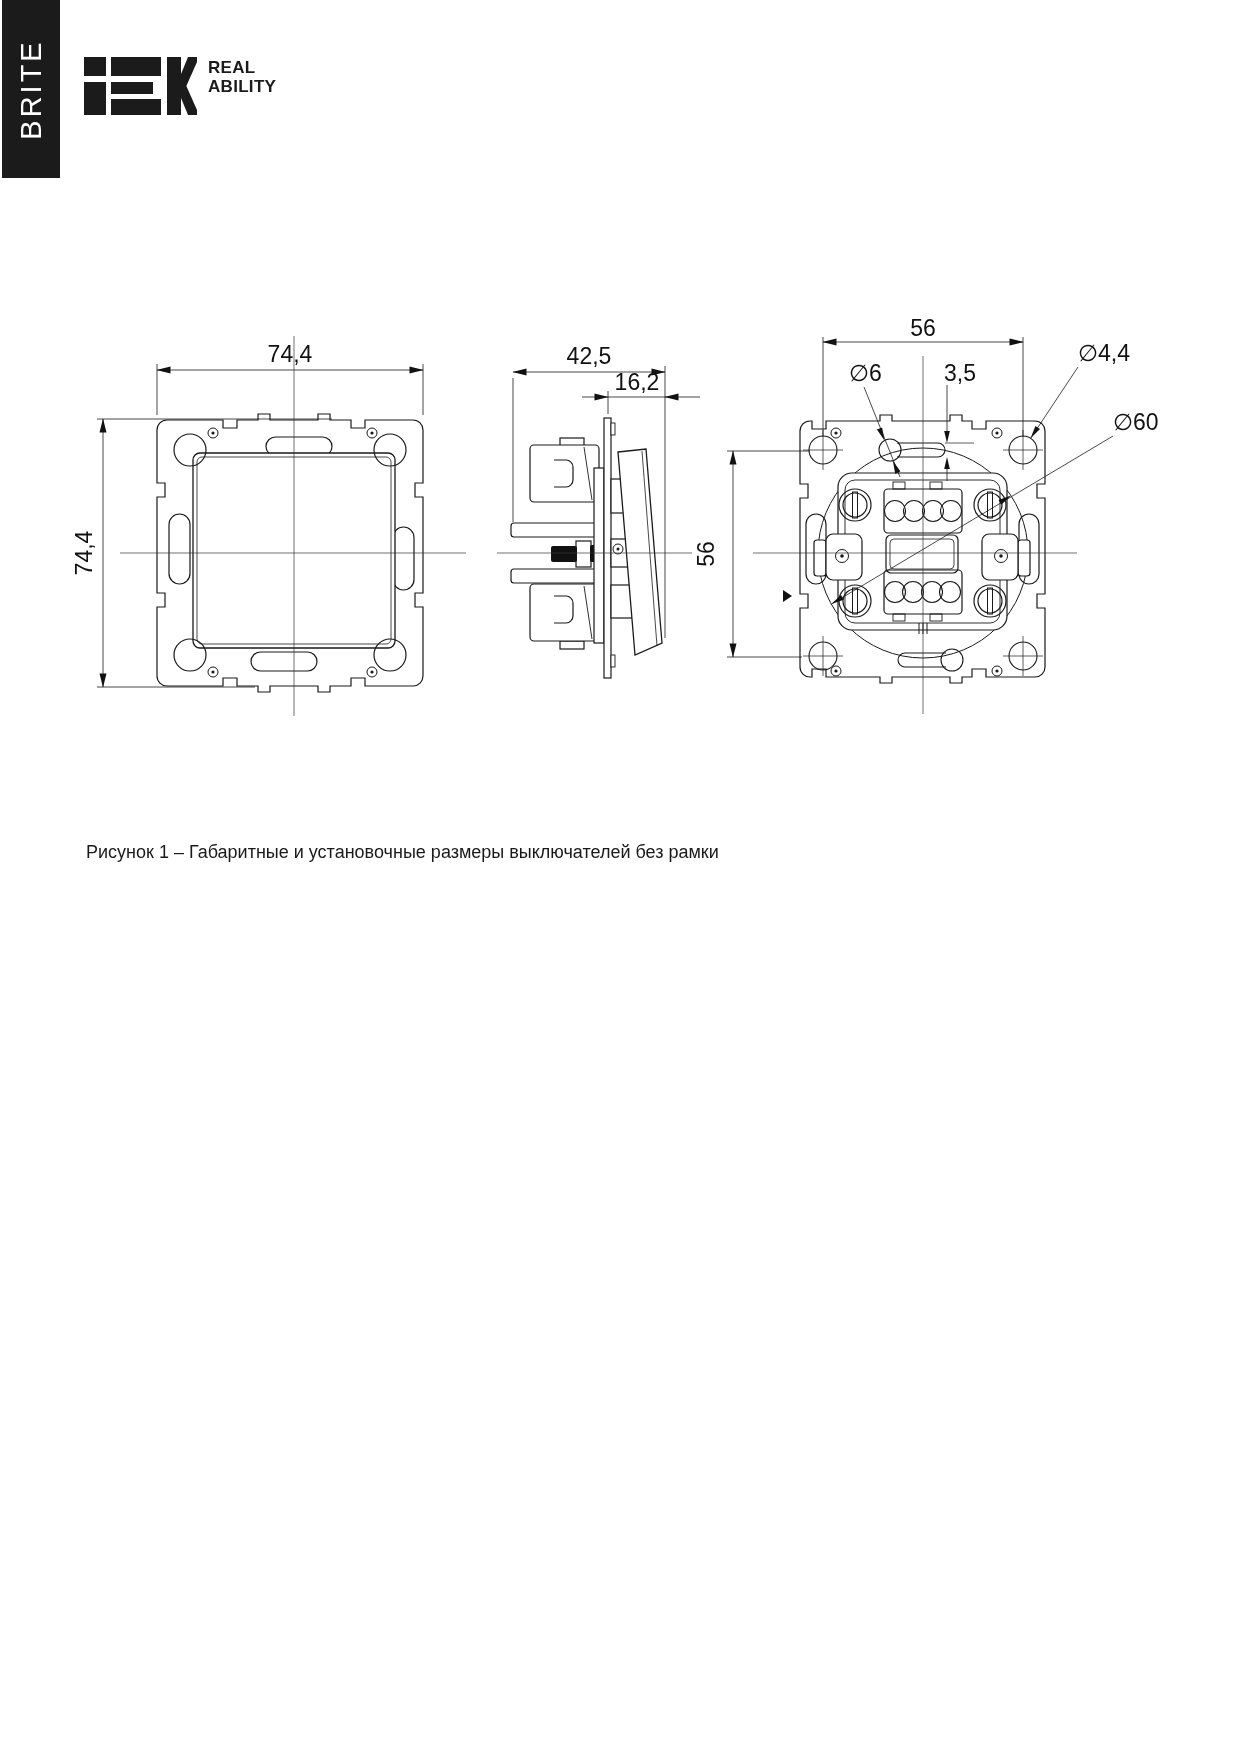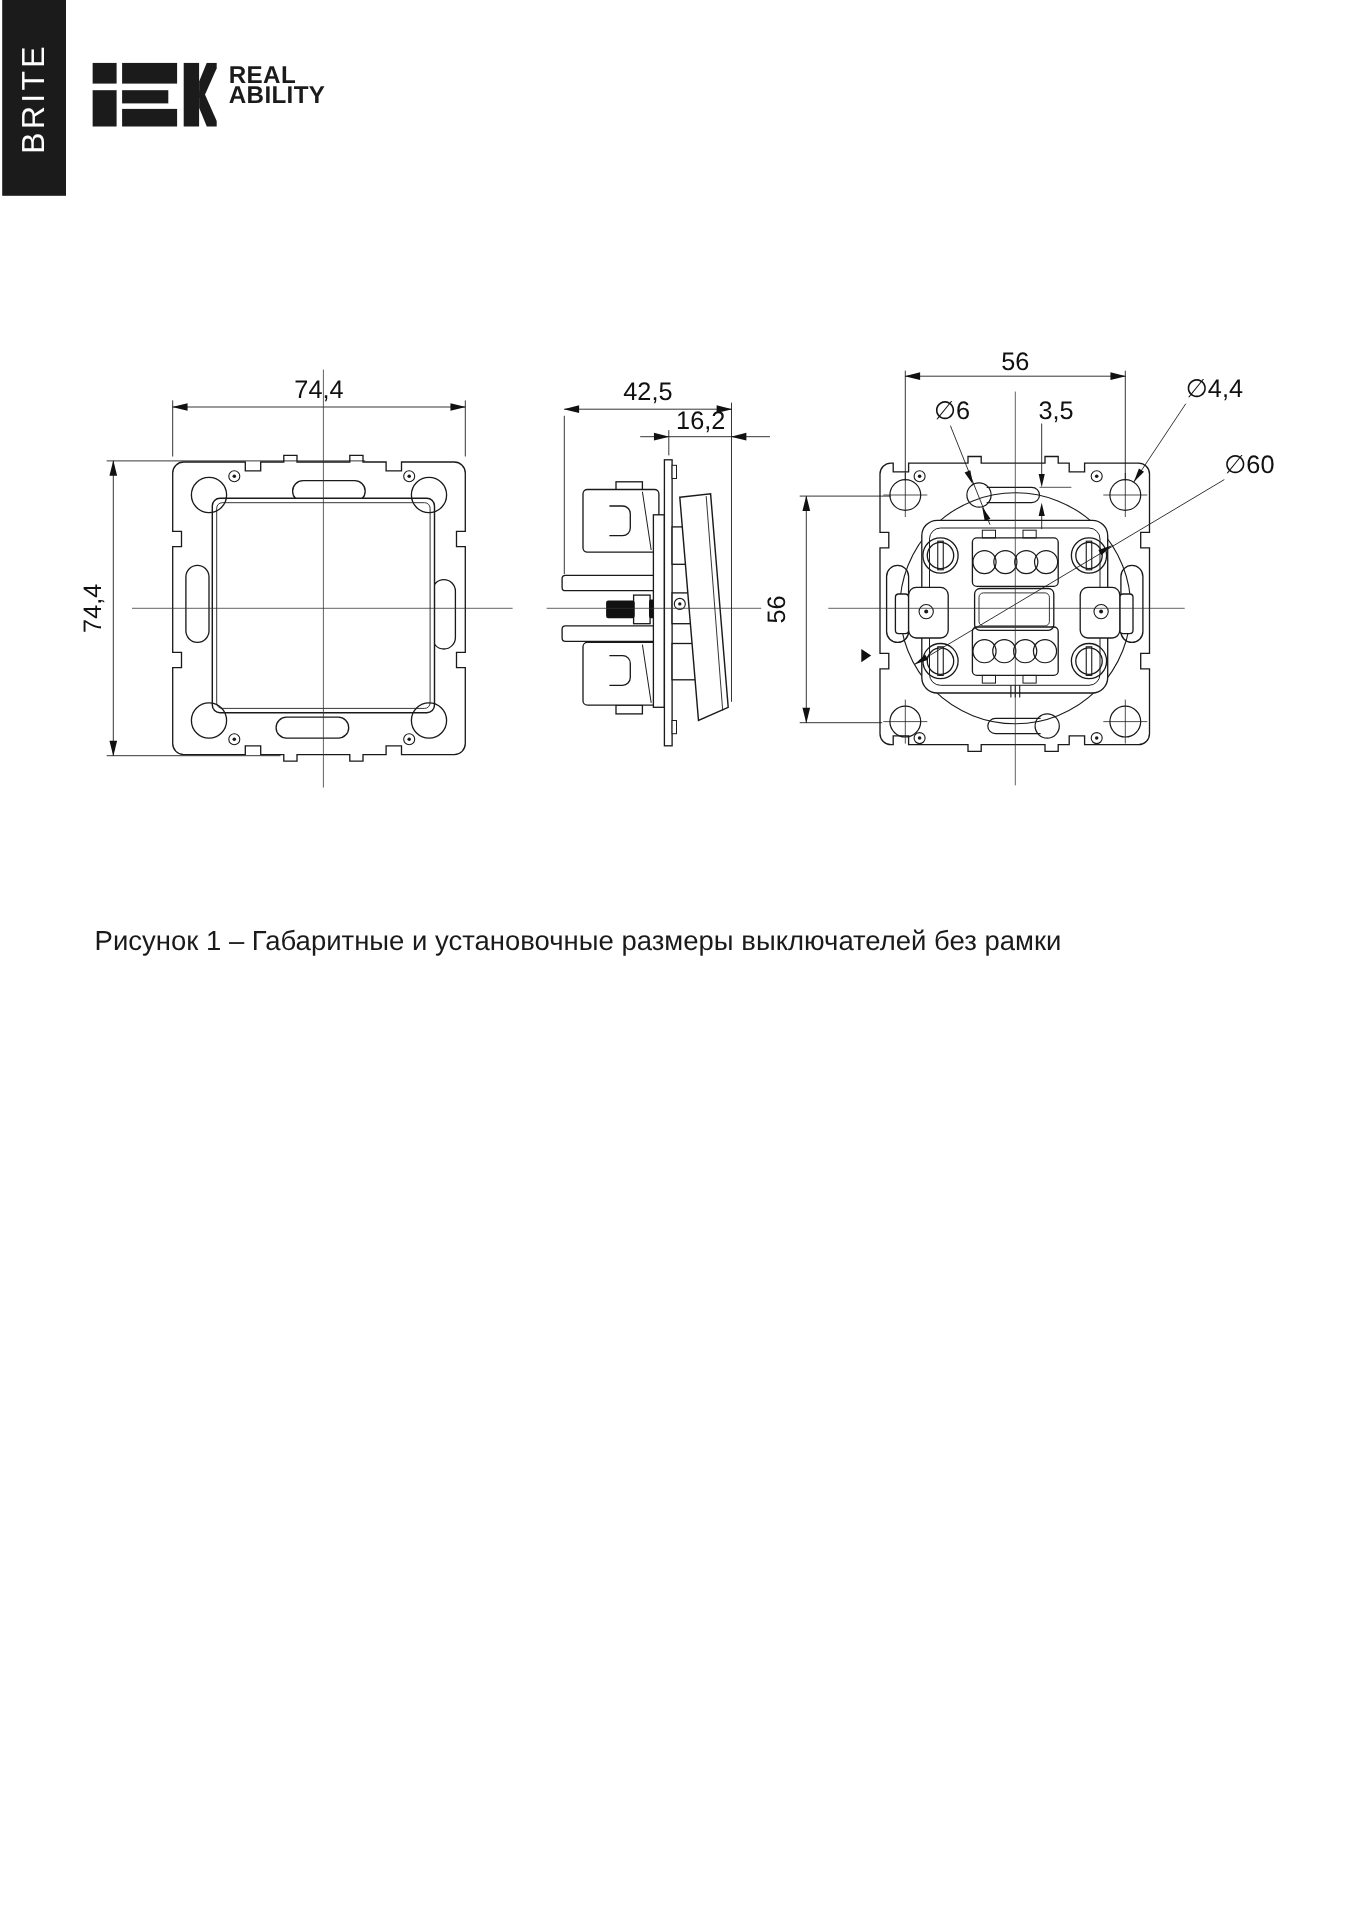--- a/index.html
+++ b/index.html
@@ -12,30 +12,30 @@
     position:absolute;left:2px;top:0;width:58px;height:178px;background:#1b1b1b;
     display:flex;align-items:center;justify-content:center;
   }
   .banner-text{
     color:#ffffff;font-size:29px;letter-spacing:3px;font-weight:400;
     transform:rotate(-90deg);white-space:nowrap;
   }
   
   .logo-wrap{position:absolute;left:84px;top:57px;width:115px;height:59px;}
   .tagline{
-    position:absolute;left:208px;top:58px;font-weight:700;font-size:22px;
+    position:absolute;left:208px;top:58px;font-weight:700;font-size:17px;
     line-height:19px;color:#1b1b1b;letter-spacing:0.3px;
   }
   
   .drawing{position:absolute;left:0;top:0;width:1241px;height:920px;}
   svg text{font-family:"Liberation Sans", sans-serif;fill:#111;}
   .dimtxt{font-size:23px;}
   
   .caption{
-    position:absolute;left:86px;top:842px;font-size:25px;color:#1a1a1a;
+    position:absolute;left:86px;top:842px;font-size:18px;color:#1a1a1a;
     white-space:nowrap;
   }
 </style>
 </head>
 <body>
 
 <div class="banner">
   <div class="banner-text">BRITE</div>
 </div>
 

